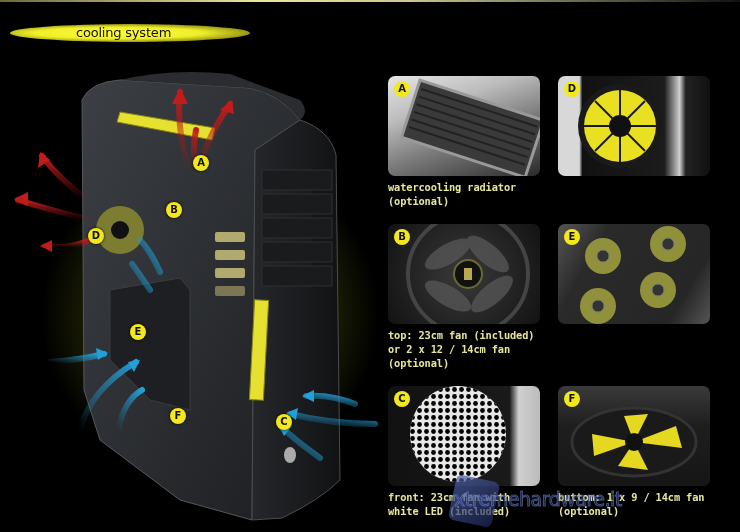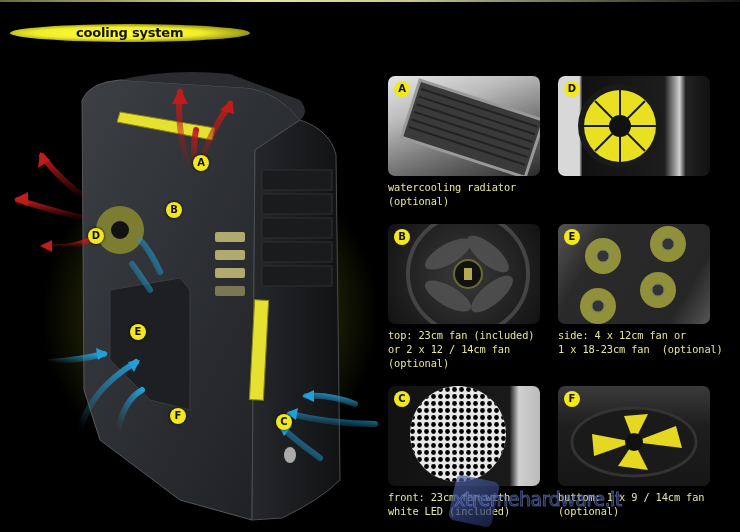--- a/index.html
+++ b/index.html
@@ -1,35 +1,35 @@
 <!DOCTYPE html>
 <html><head>
 <meta charset="utf-8">
 <style>
   html,body{margin:0;padding:0;background:#000;}
   body{width:740px;height:532px;position:relative;overflow:hidden;font-family:"DejaVu Sans Mono","Liberation Mono",monospace;}
   .topline{position:absolute;left:0;top:0;width:740px;height:2px;background:linear-gradient(90deg,#6b6b3a 0%,#e8e8a0 35%,#c8c890 55%,#111 100%);}
   .banner{position:absolute;left:10px;top:24px;width:240px;height:18px;border-radius:50%;
     background:radial-gradient(ellipse at 45% 50%,#ffff3a 0%,#f0ee2a 45%,#8a8a10 75%,rgba(0,0,0,0) 100%);}
-  .banner-title{position:absolute;left:76px;top:24px;font-family:"DejaVu Sans","Liberation Sans",sans-serif;font-weight:bold;font-size:13px;color:#111;letter-spacing:-0.2px;line-height:18px;}
+  .banner-title{position:absolute;left:76px;top:24px;font-family:"DejaVu Sans","Liberation Sans",sans-serif;font-weight:normal;font-size:13px;color:#111;letter-spacing:-0.2px;line-height:18px;}
 
   
   .scene{position:absolute;left:0;top:60px;width:380px;height:472px;}
   .glow{position:absolute;left:40px;top:90px;width:340px;height:330px;border-radius:50%;
     background:radial-gradient(ellipse at 50% 50%,rgba(190,200,40,0.55) 0%,rgba(120,130,20,0.35) 40%,rgba(0,0,0,0) 70%);}
   .case{position:absolute;left:0;top:0;width:380px;height:472px;}
   .marker{position:absolute;width:16px;height:16px;border-radius:50%;background:#f2e81c;color:#111;
     font-family:"DejaVu Sans","Liberation Sans",sans-serif;font-weight:bold;font-size:10px;line-height:16px;text-align:center;box-shadow:0 0 3px #000;}
 
   
   .tile{position:absolute;width:152px;}
   .thumb{position:relative;width:152px;height:100px;border-radius:7px;overflow:hidden;}
   .thumb .badge{position:absolute;left:6px;top:5px;width:16px;height:16px;border-radius:50%;background:#f2e81c;color:#111;
     font-family:"DejaVu Sans","Liberation Sans",sans-serif;font-weight:bold;font-size:10px;line-height:16px;text-align:center;z-index:3;}
-  .caption{margin-top:4px;color:#e6e69a;font-size:10.3px;line-height:14px;white-space:pre;letter-spacing:-0.1px;}
+  .caption{margin-top:4px;color:#e6e69a;font-size:10.3px;line-height:14px;white-space:pre;letter-spacing:-0.1px;font-weight:bold;}
 
   .watermark{position:absolute;left:454px;top:484px;font-family:"DejaVu Sans","Liberation Sans",sans-serif;font-size:19px;letter-spacing:-0.5px;
     color:rgba(40,60,140,0.35);-webkit-text-stroke:1px rgba(120,140,210,0.55);line-height:30px;}
   .wm-logo{position:absolute;left:452px;top:478px;width:44px;height:46px;transform:rotate(12deg);border-radius:6px;
     background:linear-gradient(135deg,rgba(80,100,170,0.7),rgba(30,40,90,0.7));}
 </style>
 </head>
 <body>
 
 <div class="topline"></div>
@@ -200,22 +200,20 @@
       </g>
       <g fill="#333" stroke="#777">
         <circle cx="45" cy="32" r="6"></circle>
           <circle cx="110" cy="20" r="6"></circle>
         <circle cx="100" cy="66" r="6"></circle>
           <circle cx="40" cy="82" r="6"></circle>
       </g>
     </svg>
     <div class="badge">E</div>
   </div>
-  <div class="caption">side: 4 x 12cm fan or
-1 x 18-23cm fan  (optional)</div>
 </div>
 
 <div class="tile" style="left:388px;top:386px;">
   <div class="thumb" style="background:linear-gradient(90deg,#111 0%,#1a1a1a 80%,#cfcfcf 86%,#bbb 100%);">
     <svg width="152" height="100" style="position:absolute;left:0;top:0">
       <defs>
         <pattern id="hex" width="7" height="7" patternUnits="userSpaceOnUse">
           <circle cx="3.5" cy="3.5" r="2.4" fill="#000"></circle>
         </pattern>
       </defs>

